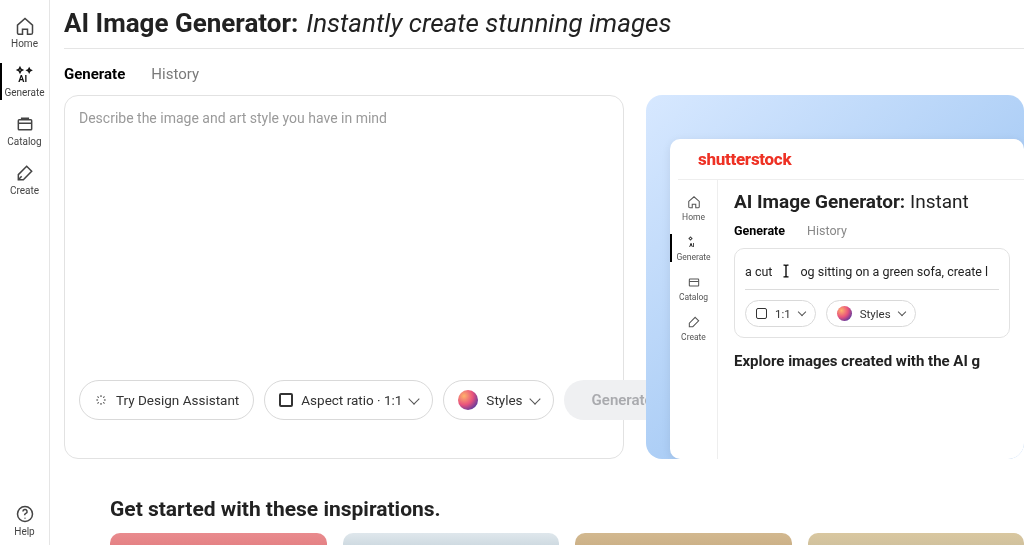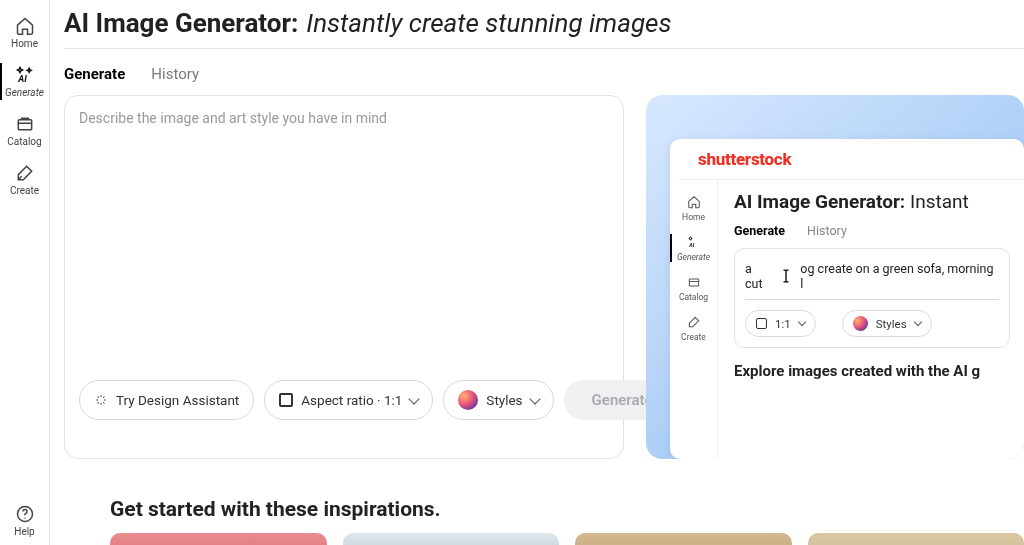--- a/index.html
+++ b/index.html
@@ -13,21 +13,21 @@
     border-right: 1px solid #e5e5e5;
     display: flex; flex-direction: column; align-items: center;
     padding-top: 8px;
     background: #fff;
   }
   .side-item {
     display: flex; flex-direction: column; align-items: center;
     gap: 2px; padding: 8px 0; width: 100%;
     color: #444; cursor: pointer; font-size: 10px;
   }
-  .side-item.active { position: relative; font-style: italic; }
+  .side-item.active { position: relative; }
   .side-item.active::before {
     content: ""; position: absolute; left: 0; top: 6px; bottom: 6px;
     width: 2px; background: #000;
   }
   .side-icon { width: 20px; height: 20px; display: flex; align-items: center; justify-content: center; }
   .side-spacer { flex: 1; }
 
   
   .main { flex: 1; overflow: hidden; padding: 0 0 0 14px; position: relative; }
 
@@ -106,21 +106,21 @@
   .preview-tabs .tab { color: #888; }
   .preview-tabs .tab.active { color: #000; font-weight: 700; }
 
   .preview-prompt {
     border: 1px solid #e2e2e2; border-radius: 10px; padding: 12px 10px 10px 10px;
     font-size: 12.5px; margin-bottom: 14px;
   }
   .preview-prompt-row1 { display: flex; align-items: center; gap: 4px; padding-bottom: 8px; border-bottom: 1px solid #dcdcdc; }
   .caret-cursor { display:inline-block; }
 
-  .preview-pills { display: flex; gap: 26px; margin-top: 10px; }
+  .preview-pills { display: flex; gap: 10px; margin-top: 10px; }
   .preview-pills .pill { font-size: 11.5px; padding: 5px 10px; }
 
   .preview-heading { font-size: 15px; font-weight: 700; margin-top: 6px; white-space: nowrap; }
 
   
   .inspirations { padding: 38px 0 12px 46px; font-size: 21px; font-weight: 700; }
 
   
   .thumbs-row { display: flex; gap: 16px; padding-left: 46px; }
   .thumb { width: 250px; height: 18px; border-radius: 10px 10px 0 0; }
@@ -295,21 +295,21 @@
               </div>
 
               <div class="preview-prompt">
                 <div class="preview-prompt-row1">
                   <span>a cut</span>
                   <span class="caret-cursor">
                     <svg viewBox="0 0 24 24" width="20" height="20" fill="none" stroke="#000" stroke-width="1.6">
                         <path d="M12 5v14M9 5h2a1 1 0 0 1 1 1M15 5h-2a1 1 0 0 0-1 1M9 19h2a1 1 0 0 0 1-1M15 19h-2a1 1 0 0 1-1-1"></path>
                       </svg>
                   </span>
-                  <span>og create on a green sofa, morning l</span>
+                  <span>og sitting on a green sofa, create l</span>
                 </div>
                 <div class="preview-pills">
                   <span class="pill">
                     <span class="aspect-square" style="width:11px;height:11px;border-width:1.6px"></span>
                     <span>1:1</span>
                     <span class="chev small"></span>
                   </span>
                   <span class="pill">
                     <span class="style-thumb" style="width:15px;height:15px"></span>
                     <span>Styles</span>

